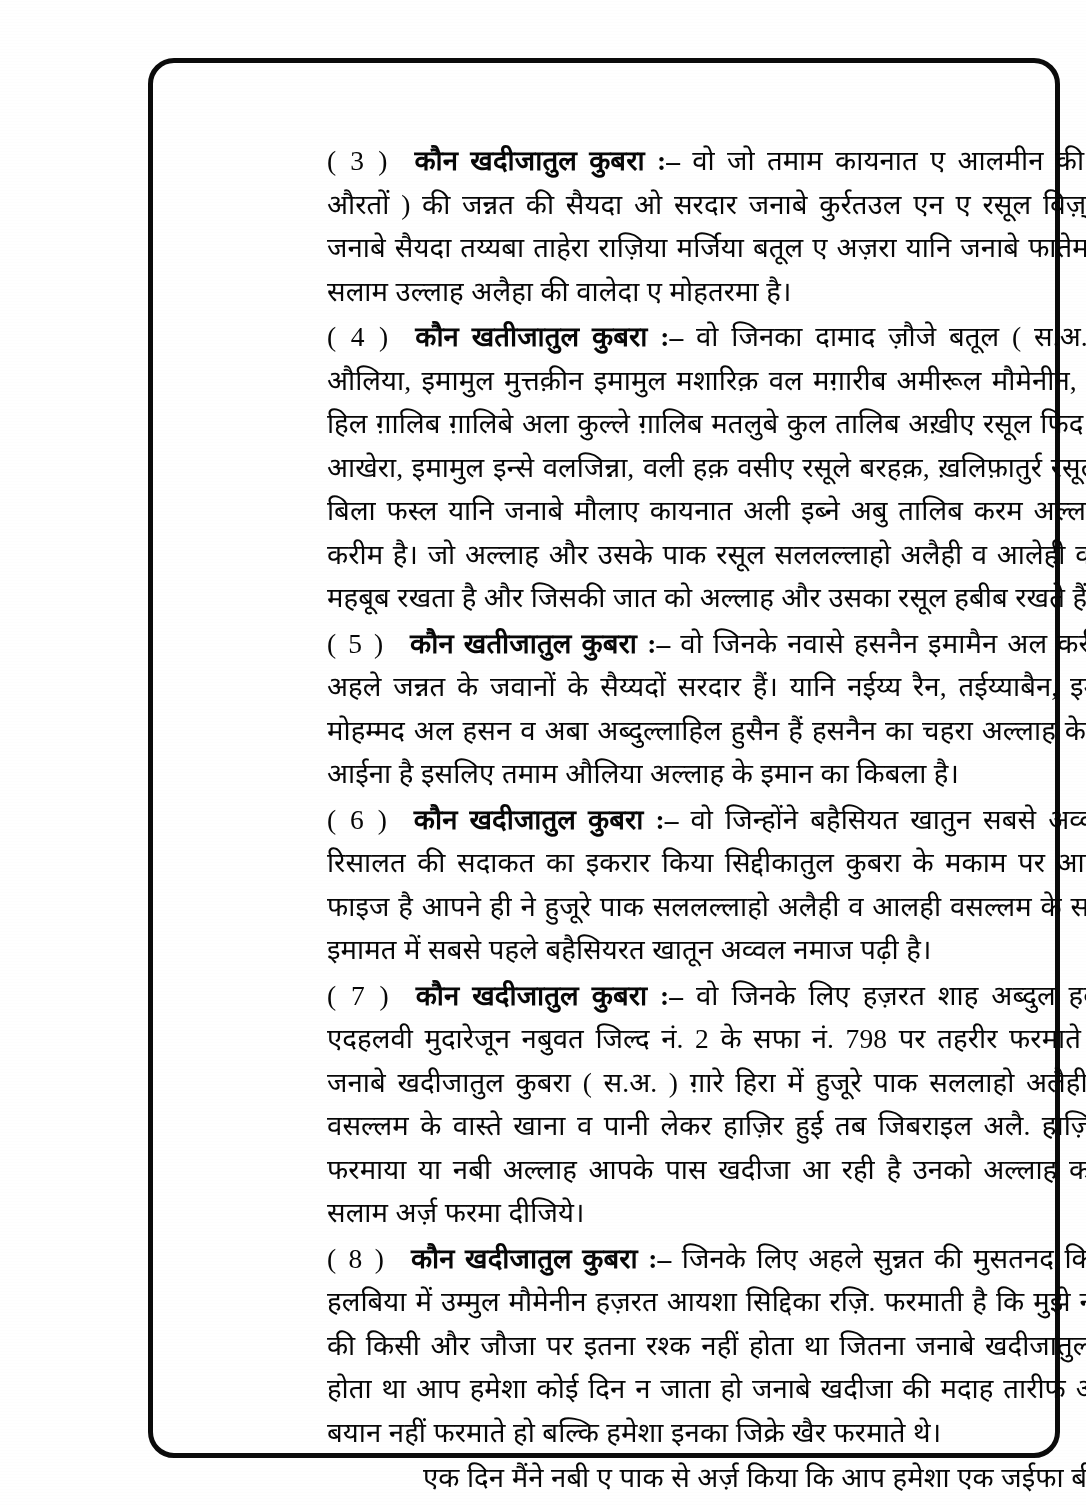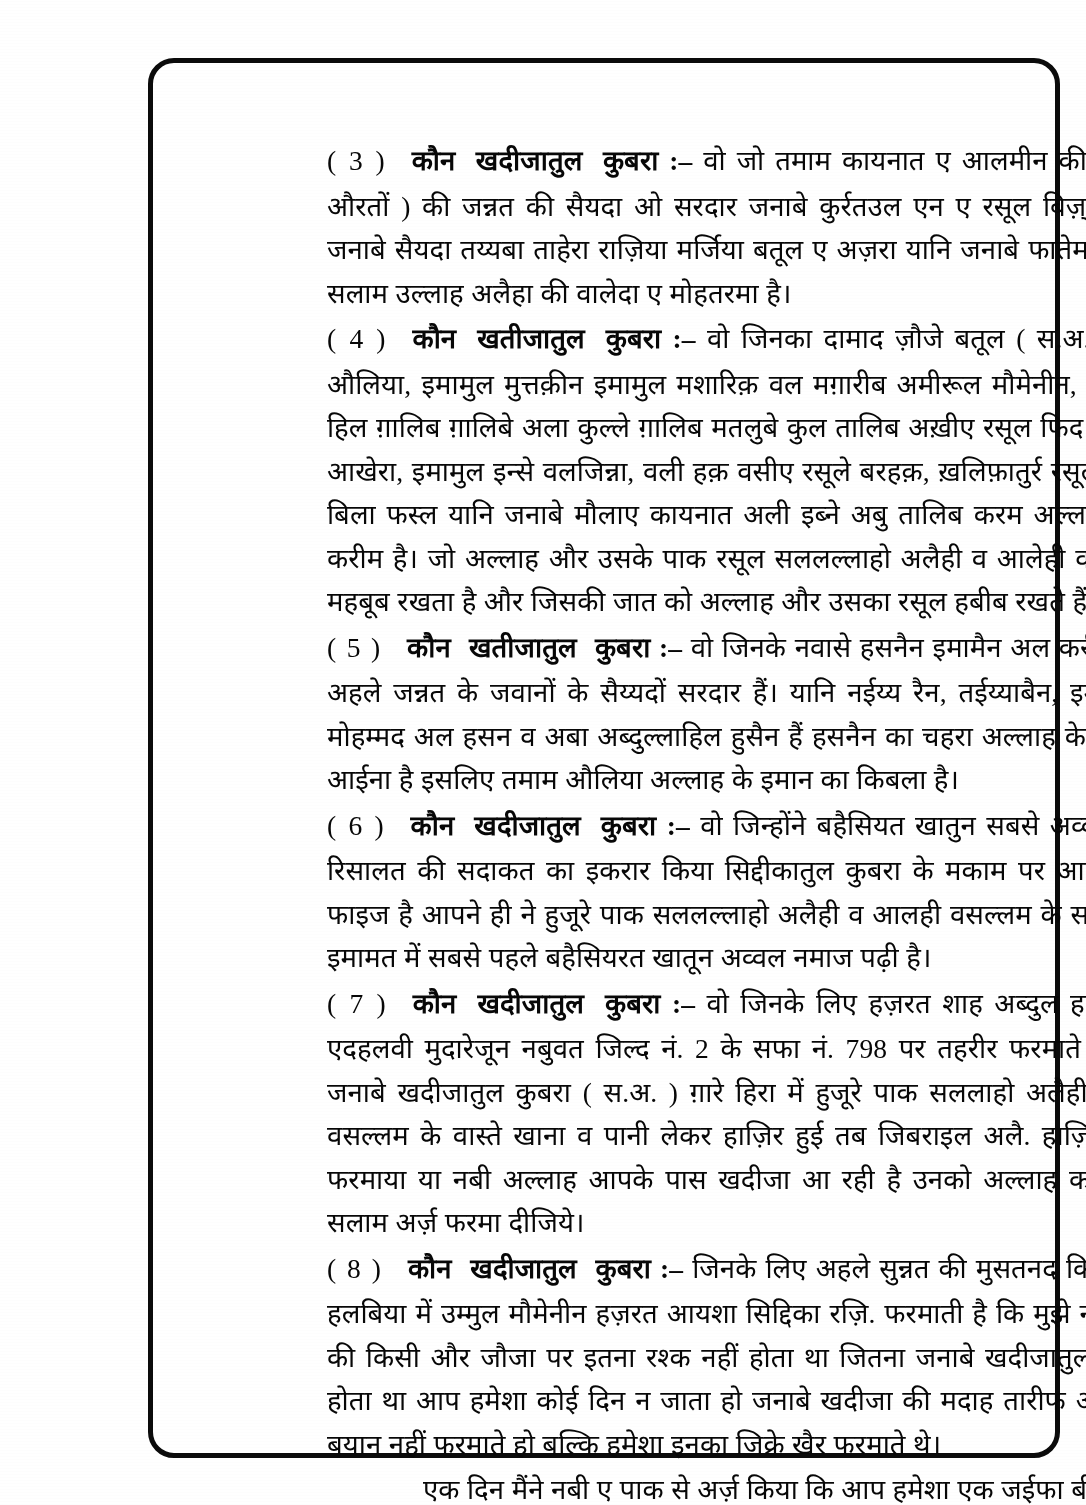--- a/index.html
+++ b/index.html
@@ -50,21 +50,20 @@
   .num {
     font-weight: 400;
     letter-spacing: 1px;
   }
   .gap {
     display: inline-block;
     width: 26px;
   }
   .qhead {
     font-weight: bold;
-    font-family: Liberation Mono, monospace;
   }
   .colon {
     font-weight: bold;
   }
   .indent-para {
     text-indent: 96px;
   }
   
   .grain {
     position: absolute;

